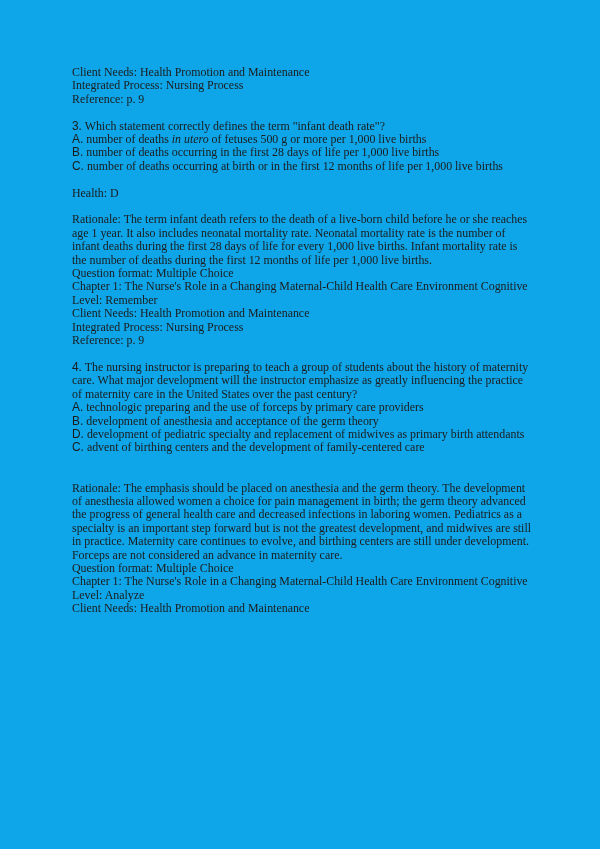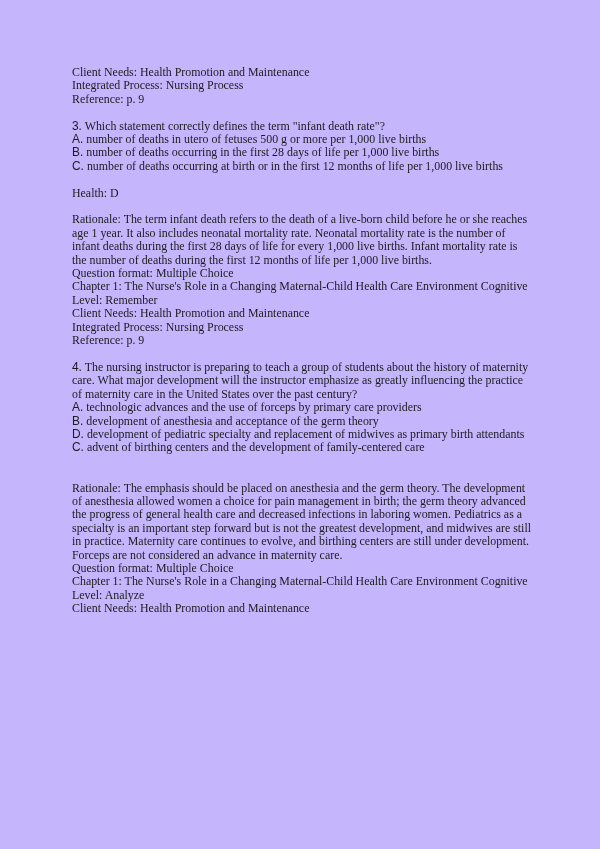--- a/index.html
+++ b/index.html
@@ -6,41 +6,42 @@
     margin: 0;
     padding: 0;
     background: #ffffff;
   }
   .page {
     position: relative;
     width: 600px;
     height: 849px;
     box-sizing: border-box;
     padding: 66px 64px 0 72px;
-    background: #c4b5fd;
+    background: #0ea5e9;
     overflow: hidden;
   }
   .doc {
     font-family: "Liberation Serif", "DejaVu Serif", serif;
     font-size: 11.9px;
     line-height: 13.4px;
     color: #1c1c1c;
     max-width: 460px;
   }
   p.line {
     margin: 0;
     padding: 0;
   }
   .gap {
     height: 13.4px;
   }
   .seg-sans {
     font-family: "Liberation Sans", "DejaVu Sans", sans-serif;
   }
   .seg-italic {
+    font-style: italic;
   }
   .seg-bold {
     font-weight: normal;
   }
 </style>
 </head>
 <body>
 
 <div class="page">
   <div class="doc" id="doc" style="color: rgb(28, 28, 28);">
@@ -56,21 +57,21 @@
       <p class="line"><span class="seg-plain">Health: D</span></p>
       <div class="gap"></div>
       <p class="line"><span class="seg-plain">Rationale: The term infant death refers to the death of a live-born child before he or she reaches age 1 year. It also includes neonatal mortality rate. Neonatal mortality rate is the number of infant deaths during the first 28 days of life for every 1,000 live births. Infant mortality rate is the number of deaths during the first 12 months of life per 1,000 live births.</span></p>
       <p class="line"><span class="seg-plain">Question format: Multiple Choice</span></p>
       <p class="line"><span class="seg-plain">Chapter 1: The Nurse's Role in a Changing Maternal-Child Health Care Environment Cognitive Level: Remember</span></p>
       <p class="line"><span class="seg-plain">Client Needs: Health Promotion and Maintenance</span></p>
       <p class="line"><span class="seg-plain">Integrated Process: Nursing Process</span></p>
       <p class="line"><span class="seg-plain">Reference: p. 9</span></p>
       <div class="gap"></div>
       <p class="line"><span class="seg-sans">4.</span><span class="seg-plain"> The nursing instructor is preparing to teach a group of students about the history of maternity care. What major development will the instructor </span><span class="seg-bold">emphasize</span><span class="seg-plain"> as greatly influencing the practice of maternity care in the United States over the past century?</span></p>
-      <p class="line"><span class="seg-sans">A.</span><span class="seg-plain"> technologic advances and the use of forceps by primary care providers</span></p>
+      <p class="line"><span class="seg-sans">A.</span><span class="seg-plain"> technologic preparing and the use of forceps by primary care providers</span></p>
       <p class="line"><span class="seg-sans">B.</span><span class="seg-plain"> development of anesthesia and acceptance of the germ theory</span></p>
       <p class="line"><span class="seg-sans">D.</span><span class="seg-plain"> development of pediatric specialty and replacement of midwives as primary birth attendants</span></p>
       <p class="line"><span class="seg-sans">C.</span><span class="seg-plain"> advent of birthing centers and the development of family-centered care</span></p>
       <div class="gap"></div>
       <div class="gap"></div>
       <p class="line"><span class="seg-plain">Rationale: The emphasis should be placed on anesthesia and the germ theory. The development of anesthesia allowed women a choice for pain management in birth; the germ theory advanced the progress of general health care and decreased infections in laboring women. Pediatrics as a specialty is an important step forward but is not the greatest development, and midwives are still in practice. Maternity care continues to evolve, and birthing centers are still under development. Forceps are not considered an advance in maternity care.</span></p>
       <p class="line"><span class="seg-plain">Question format: Multiple Choice</span></p>
       <p class="line"><span class="seg-plain">Chapter 1: The Nurse's Role in a Changing Maternal-Child Health Care Environment Cognitive Level: Analyze</span></p>
       <p class="line"><span class="seg-plain">Client Needs: Health Promotion and Maintenance</span></p>
     </div>

